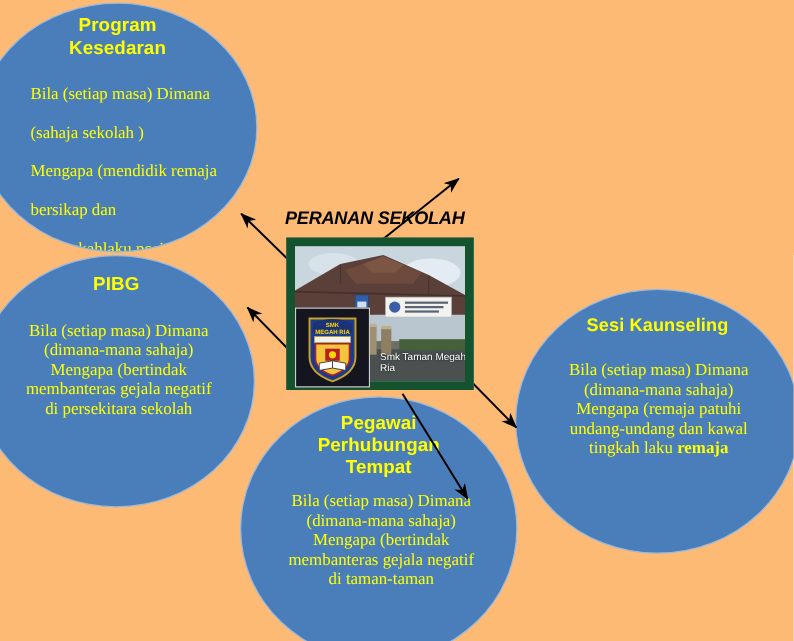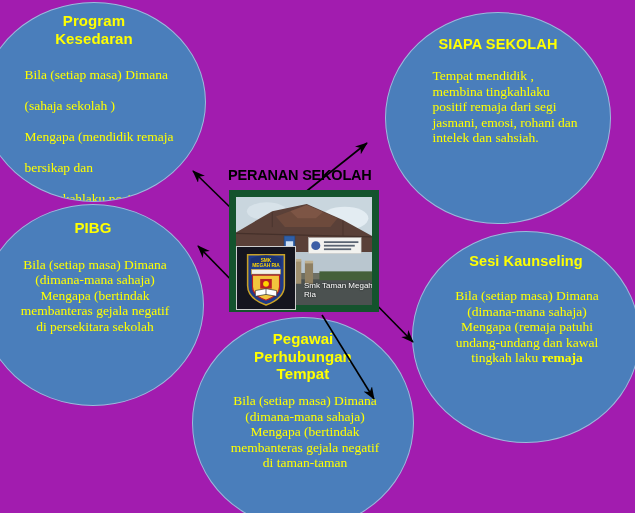--- a/index.html
+++ b/index.html
@@ -7,21 +7,21 @@
     padding: 0;
     background: #ffffff;
   }
   body {
     font-family: "Liberation Sans", sans-serif;
   }
   #canvas {
     position: relative;
     width: 635px;
     height: 513px;
-    background: #a21caf;
+    background: #fdba74;
     overflow: hidden;
   }
   .node {
     position: absolute;
     border-radius: 50%;
     background: #4a7ebb;
     border: 1px solid #9cb9dc;
     box-sizing: border-box;
     display: flex;
     flex-direction: column;
@@ -93,20 +93,21 @@
   
   #centre-title {
     position: absolute;
     left: 228px; top: 167px;
     font-size: 14.5px;
     font-weight: bold;
     color: #000000;
     letter-spacing: -0.2px;
     z-index: 5;
     white-space: nowrap;
+    font-style: italic;
   }
   #photo {
     position: absolute;
     left: 229px; top: 190px;
     width: 150px; height: 122px;
     z-index: 5;
     border: 7px solid #14532d;
     box-sizing: border-box;
     overflow: hidden;
     background: #8ea4b4;
@@ -172,28 +173,20 @@
       <span>Bila (setiap masa) Dimana</span><br>
       <span>(sahaja sekolah )</span><br>
       <span>Mengapa (mendidik remaja</span><br>
       <span>bersikap dan</span><br>
       <span> bertingkahlaku  positif)</span>
       
       
     </div>
   </div>
 
-  <div class="node" id="node-siapa">
-    <div class="node-title">SIAPA SEKOLAH</div>
-    <div class="node-body">Tempat mendidik ,
-membina tingkahlaku
-positif remaja dari segi
-jasmani, emosi, rohani dan
-intelek dan sahsiah.</div>
-  </div>
 
   <div class="node" id="node-pibg">
     <div class="node-title">PIBG</div>
     <div class="node-body">Bila (setiap masa) Dimana
 (dimana-mana sahaja)
  Mengapa (bertindak
 membanteras gejala negatif
 di persekitara sekolah</div>
   </div>
 

